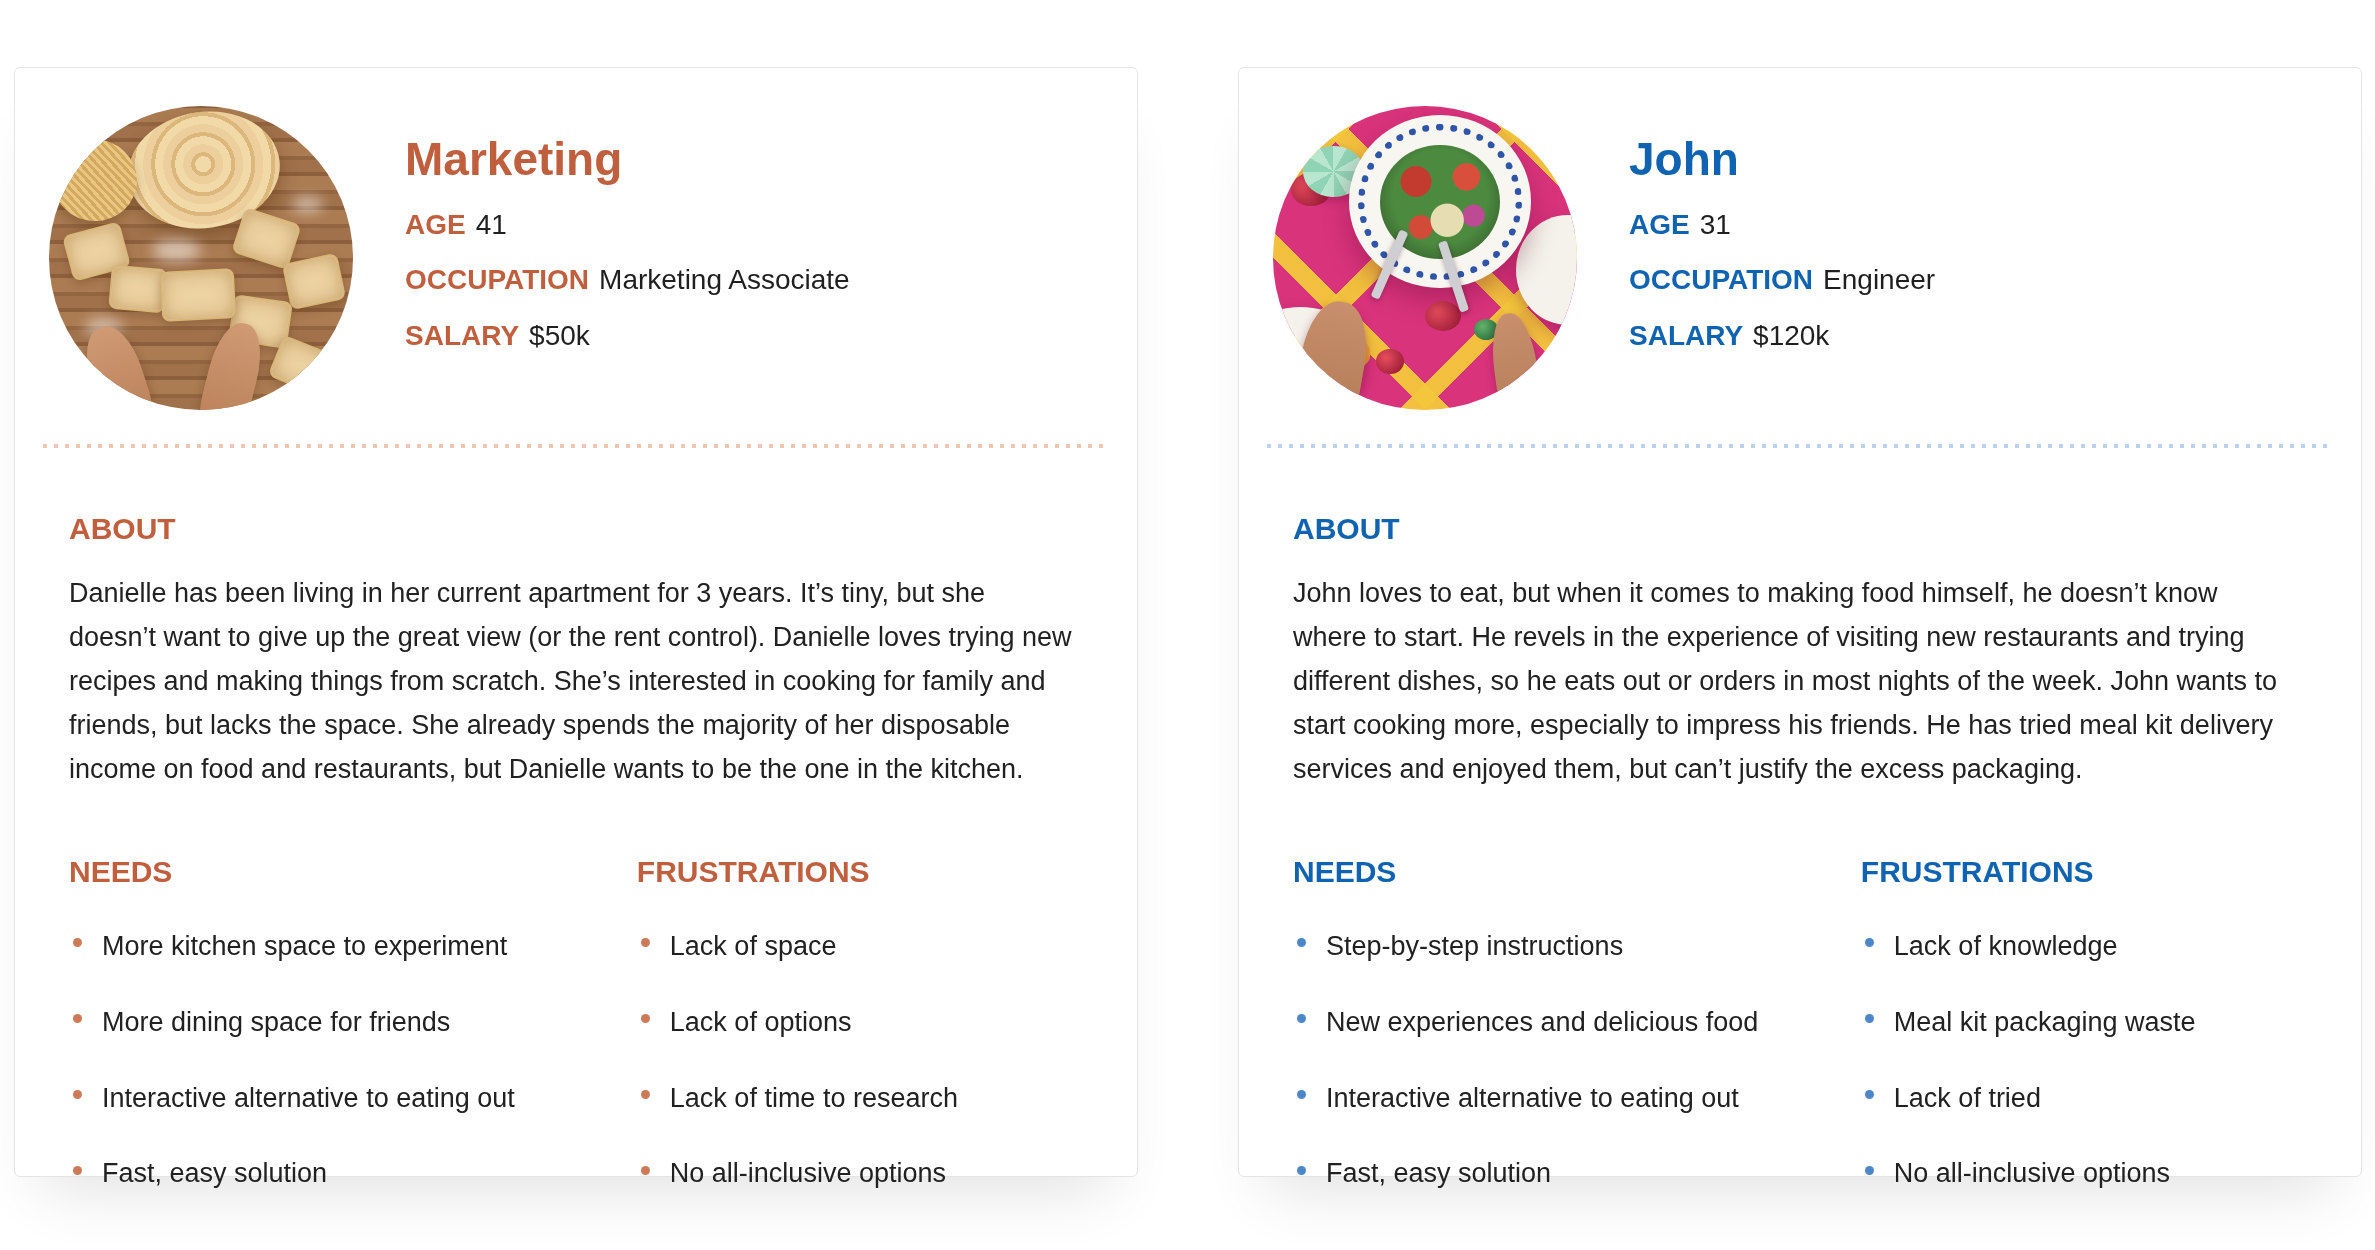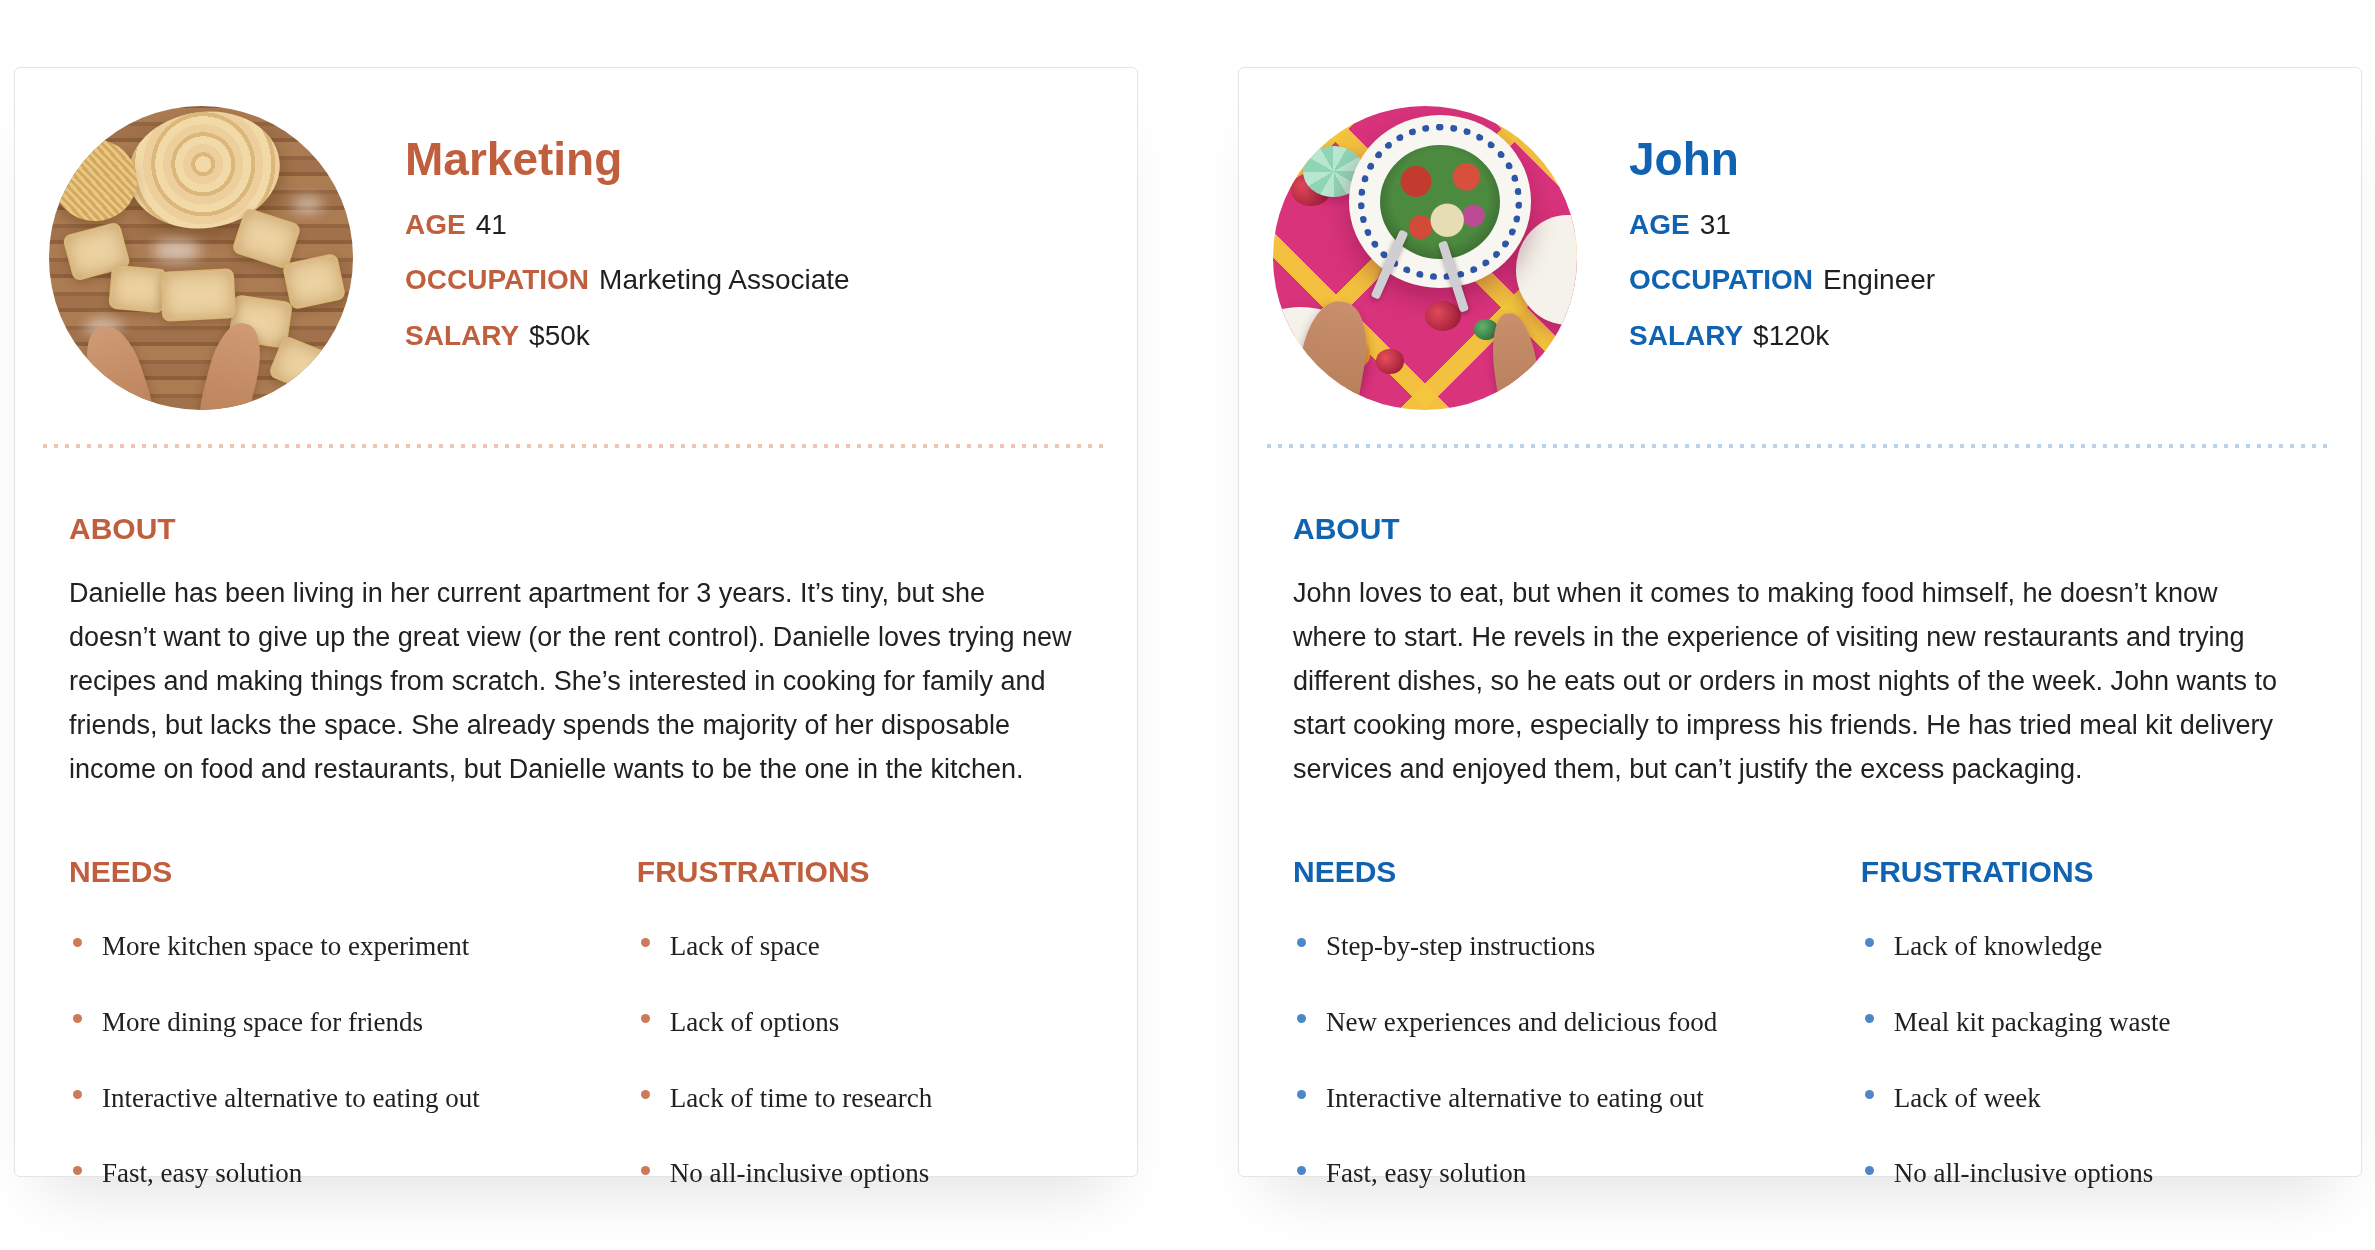--- a/index.html
+++ b/index.html
@@ -38,21 +38,21 @@
   .about-section{margin-top:64px;}
   .section-heading{font-size:30px;font-weight:700;color:var(--accent);line-height:1.1;}
   .about-text{
     margin-top:26px;font-size:27px;line-height:44px;color:#212121;max-width:1005px;
   }
 
   .lists{display:flex;margin-top:64px;}
   .list-col{box-sizing:border-box;}
   .list-col--needs{width:56%;}
   .list-col--frustrations{flex:1;}
-  .bullet-list{list-style:none;margin:8px 0 0 0;padding:0;font-family:Liberation Serif, serif;}
+  .bullet-list{list-style:none;margin:8px 0 0 0;padding:0;}
   .bullet-item{display:flex;align-items:baseline;margin-top:42px;font-size:27px;line-height:1.25;color:#212121;}
   .bullet-dot{
     width:9px;height:9px;border-radius:50%;background:var(--bullet);
     flex-shrink:0;margin-right:20px;margin-left:4px;position:relative;top:-4px;align-self:center;
   }
 
   
   .photo--pasta{
     background:repeating-linear-gradient(0deg,
       #a0714a 0 12px,#946541 12px 16px,#ab7b52 16px 30px,#8d5f3c 30px 34px);
@@ -315,21 +315,21 @@
         <li class="bullet-item">
             <span class="bullet-dot"></span>
             <span>Lack of knowledge</span>
           </li>
         <li class="bullet-item">
             <span class="bullet-dot"></span>
             <span>Meal kit packaging waste</span>
           </li>
         <li class="bullet-item">
             <span class="bullet-dot"></span>
-            <span>Lack of week</span>
+            <span>Lack of tried</span>
           </li>
         <li class="bullet-item">
             <span class="bullet-dot"></span>
             <span>No all-inclusive options</span>
           </li>
       </ul>
     </div>
   </div>
 </div>
 

